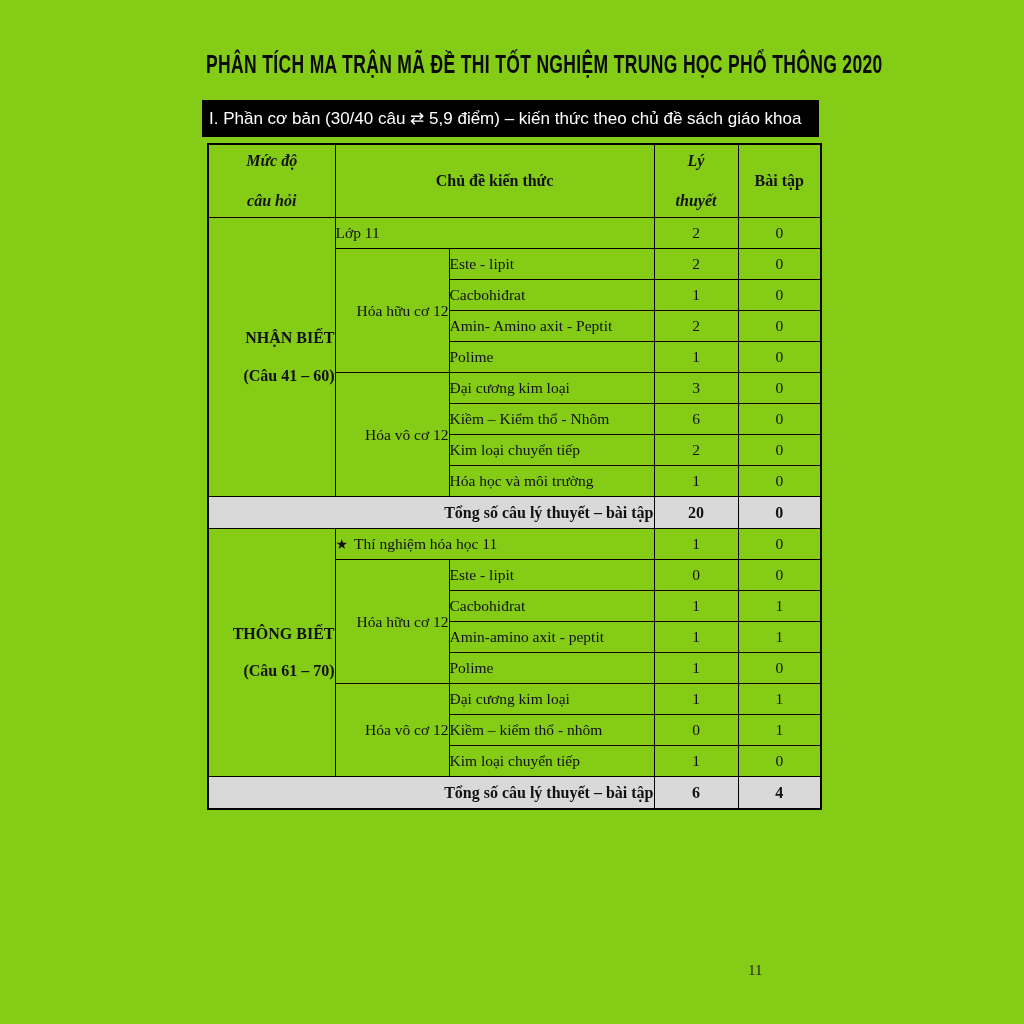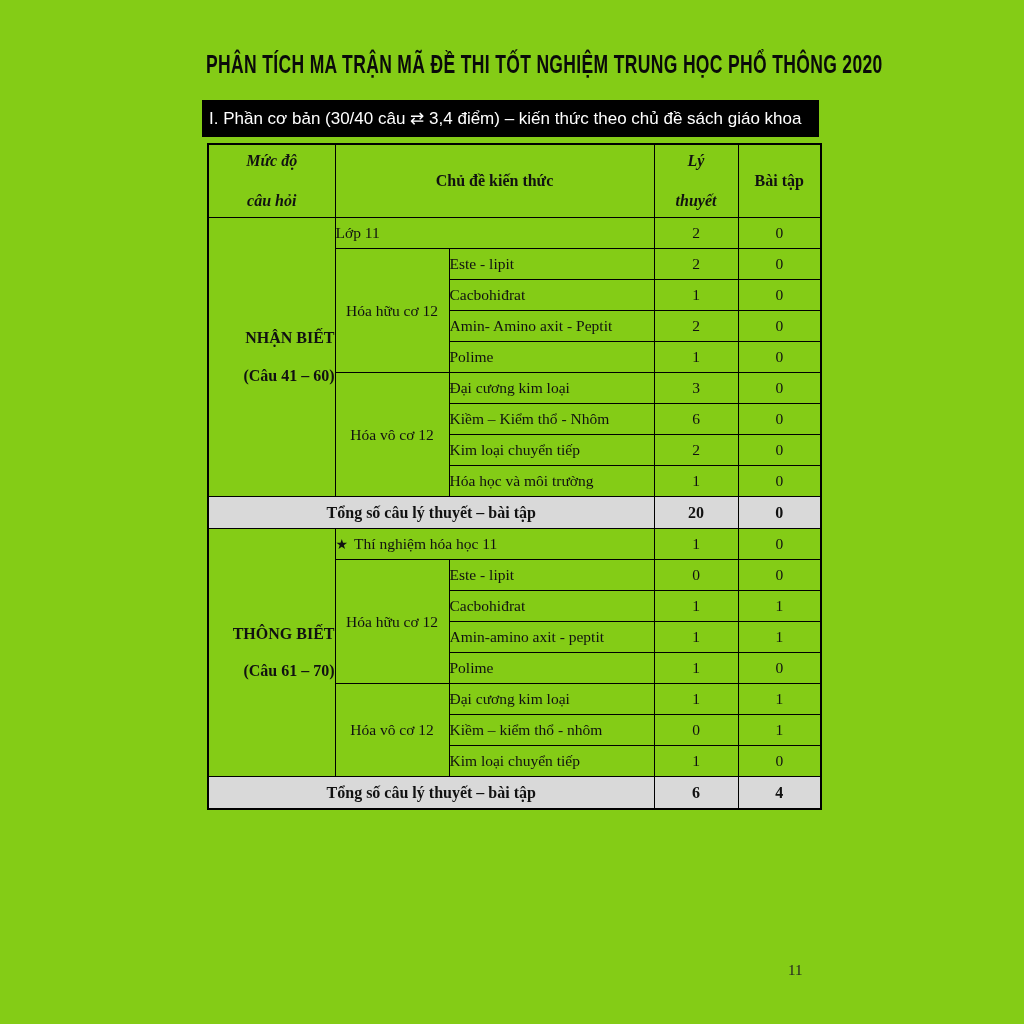--- a/index.html
+++ b/index.html
@@ -74,66 +74,65 @@
   table.matrix td { height: 30px; }
   td.level-cell {
     text-align: left;
     padding-left: 8px;
     font-weight: bold;
     font-size: 16px;
   }
   td.level-cell span { display: block; line-height: 1.15; text-align: right; }
   td.level-cell span + span { margin-top: 19px; }
   td.group-cell {
-    text-align: center;
+    text-align: right;
     font-size: 15.5px;
   }
   td.topic-cell {
     text-align: left;
     padding-left: 9px;
     margin-left: 12px;
   }
   td.num-cell {
     text-align: center;
   }
   tr.total-row td {
     background: #d9d9d9;
     font-weight: bold;
     font-size: 16px;
     height: 31px;
-    text-align: center;
   }
   td.total-label-cell {
     text-align: right;
     padding-right: 11px;
   }
   .star {
     display: inline-block;
     margin-right: 6px;
     font-size: 14px;
   }
   .page-number {
     position: absolute;
-    left: 788px;
+    left: 748px;
     top: 962px;
     font-size: 15px;
     color: #222222;
   }
 </style>
 </head>
 <body>
 
 <div class="sheet">
 
   <div class="doc-title">
     <span>PHÂN TÍCH MA TRẬN MÃ ĐỀ THI TỐT NGHIỆM TRUNG HỌC PHỔ THÔNG 2020</span>
   </div>
 
   <div class="section-bar">
-    <span>I. Phần cơ bản (30/40 câu ⇄ 3,4 điểm) – kiến thức theo chủ đề sách giáo khoa</span>
+    <span>I. Phần cơ bản (30/40 câu ⇄ 5,9 điểm) – kiến thức theo chủ đề sách giáo khoa</span>
   </div>
 
   <table class="matrix">
     <colgroup>
       <col style="width:127px">
       <col style="width:114px">
       <col style="width:205px">
       <col style="width:84px">
       <col style="width:83px">
     </colgroup>

